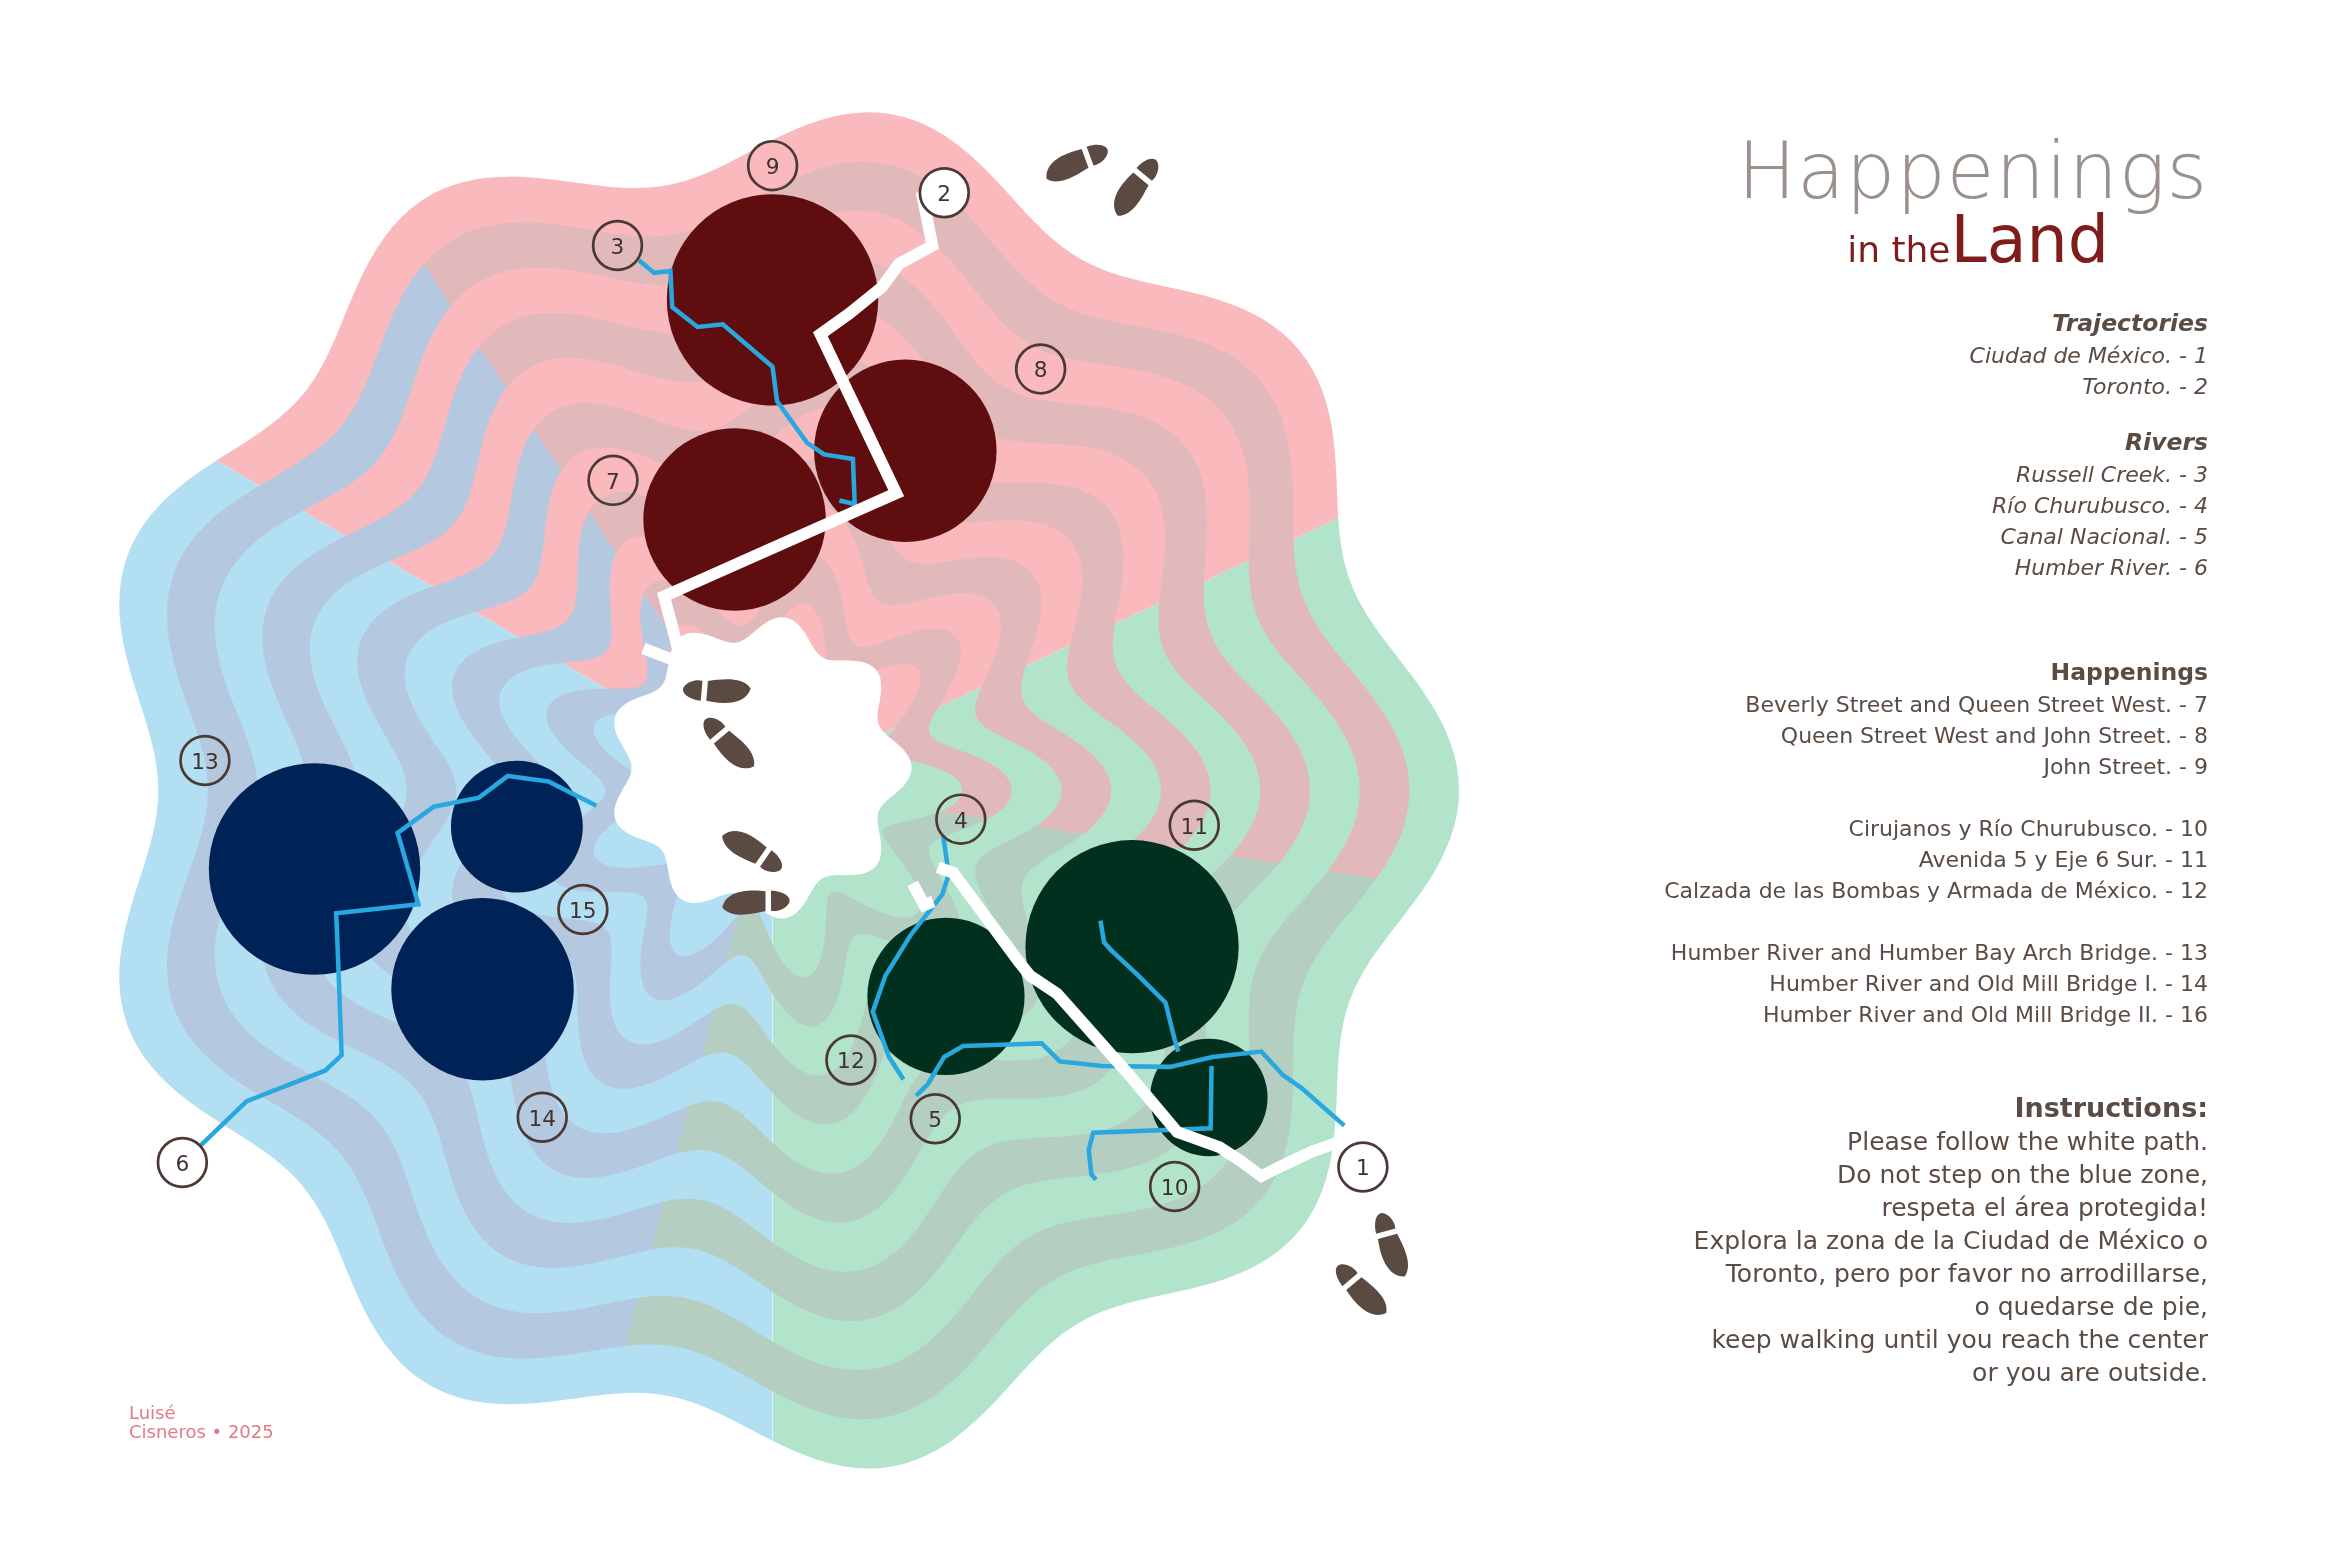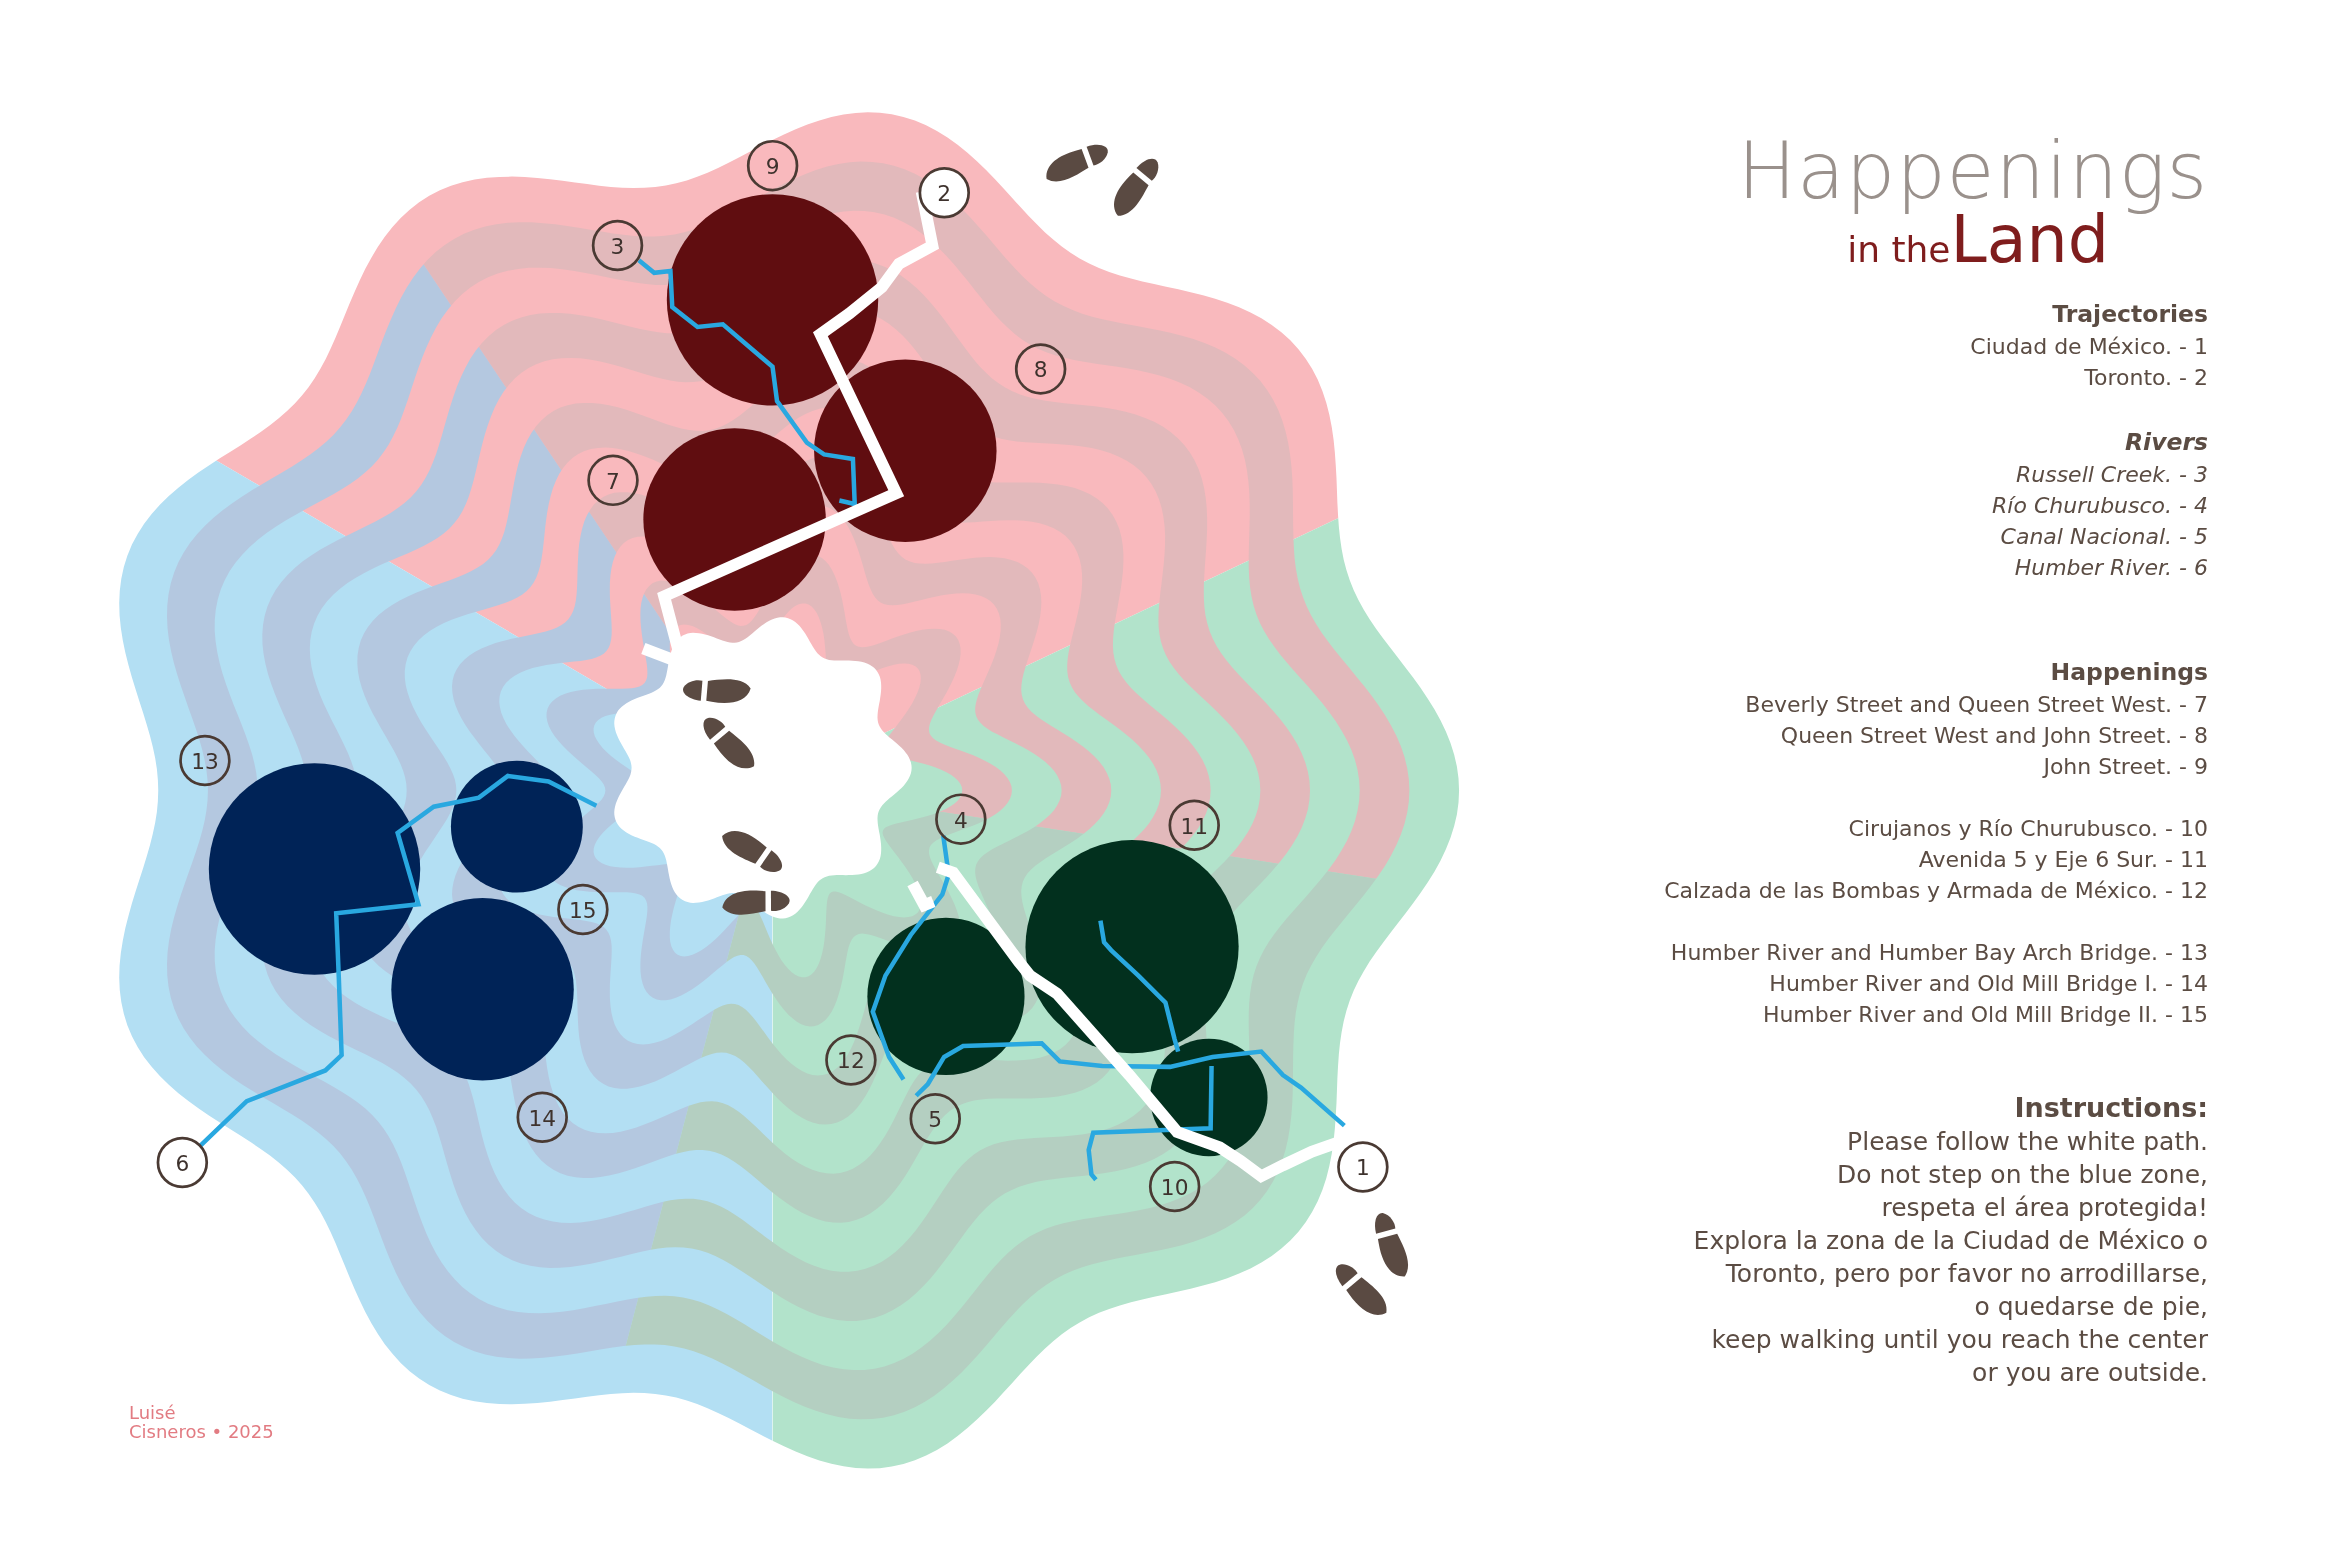--- a/index.html
+++ b/index.html
@@ -207,21 +207,21 @@
       </g>
     </g>
 </svg>
 
 <div id="legend">
   <div class="title-main">Happenings</div>
   <div class="title-sub">
     <span class="small">in the</span><span class="big">Land</span>
   </div>
 
-  <div class="section" style="top:298px;">
+  <div class="section" style="top:307px;font-style:italic;">
     <h3>Trajectories</h3>
     <div class="item">Ciudad de México. - 1</div>
     <div class="item">Toronto. - 2</div>
   </div>
 
   <div class="section" style="top:426px;font-style:italic;">
     <h3>Rivers</h3>
     <div class="item">Russell Creek. - 3</div>
     <div class="item">Río Churubusco. - 4</div>
     <div class="item">Canal Nacional. - 5</div>
@@ -233,21 +233,21 @@
     <div class="item">Beverly Street and Queen Street West. - 7</div>
     <div class="item">Queen Street West and John Street. - 8</div>
     <div class="item">John Street. - 9</div>
     <div class="gap"></div>
     <div class="item">Cirujanos y Río Churubusco. - 10</div>
     <div class="item">Avenida 5 y Eje 6 Sur. - 11</div>
     <div class="item">Calzada de las Bombas y Armada de México. - 12</div>
     <div class="gap"></div>
     <div class="item">Humber River and Humber Bay Arch Bridge. - 13</div>
     <div class="item">Humber River and Old Mill Bridge I. - 14</div>
-    <div class="item">Humber River and Old Mill Bridge II. - 15</div>
+    <div class="item">Humber River and Old Mill Bridge II. - 16</div>
   </div>
 
   <div class="section instr" style="top:1091px;">
     <h3>Instructions:</h3>
     <div class="item">Please follow the white path.</div>
     <div class="item">Do not step on the blue zone,</div>
     <div class="item">respeta el área protegida!</div>
     <div class="item">Explora la zona de la Ciudad de México o</div>
     <div class="item">Toronto, pero por favor no arrodillarse,</div>
     <div class="item">o quedarse de pie,</div>

